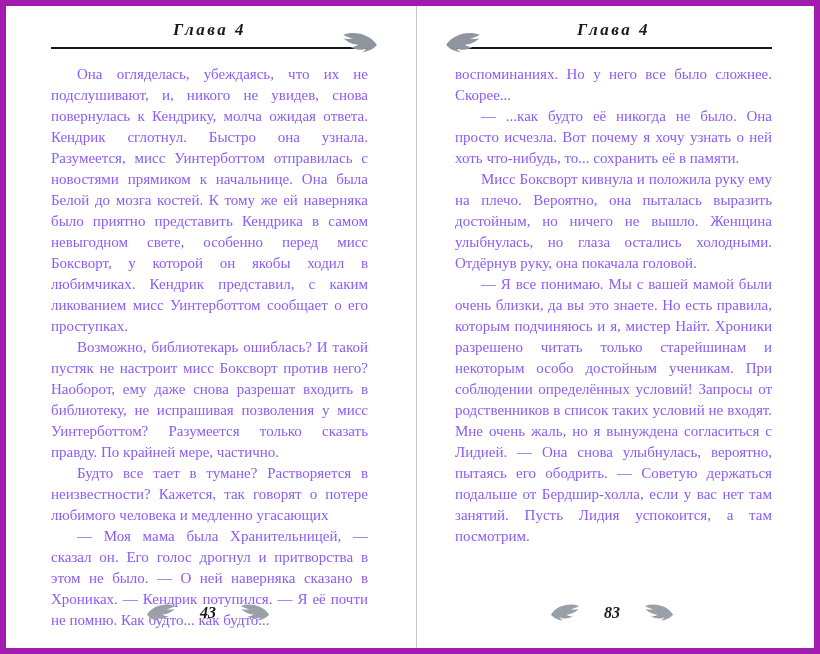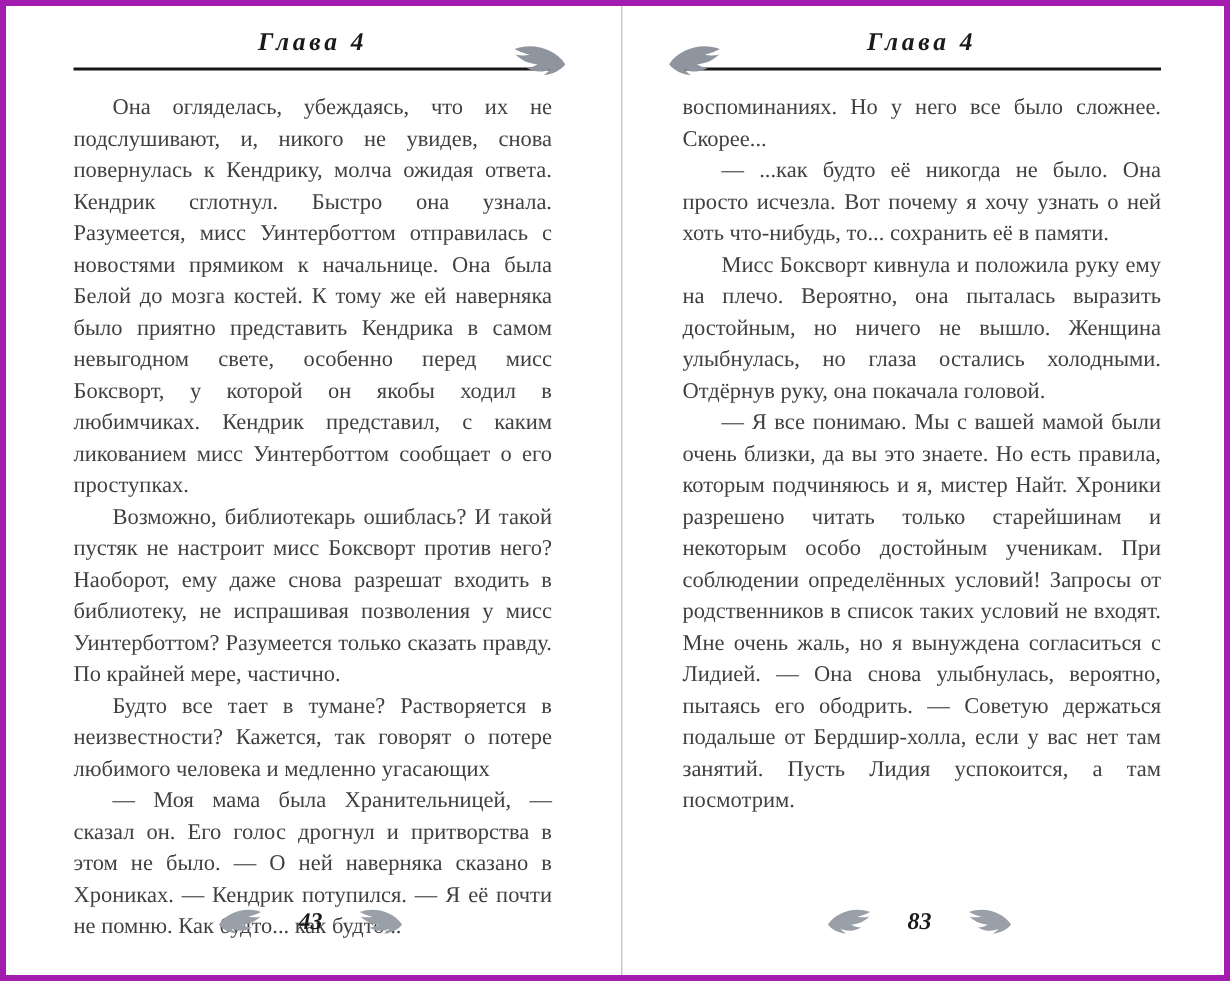--- a/index.html
+++ b/index.html
@@ -7,21 +7,21 @@
   body {
     width: 820px; height: 654px;
     background: #f2f2f2;
     font-family: "Liberation Serif", "DejaVu Serif", serif;
     overflow: hidden;
   }
   .spread {
     position: relative;
     width: 820px; height: 654px;
     background: #ffffff;
-    border: 4px solid #a21caf;
+    border: 6px solid #a21caf;
     display: flex;
   }
   .divider {
     position: absolute;
     left: 410px; top: 0; bottom: 0;
     width: 1px;
     background: #c9c9c9;
   }
   .page {
     position: relative;
@@ -46,21 +46,21 @@
     bottom: -7px;
     width: 36px; height: 23px;
     color: #8f959e;
   }
   .page.left .header-wing { right: -10px; transform: scaleX(-1); }
   .page.right .header-wing { left: -10px; }
   .page-body {
     margin-top: 15px;
     font-size: 15px;
     line-height: 21px;
-    color: #404040;
+    color: #8b5cf6;
     text-align: justify;
   }
   .page-body p { margin: 0; text-indent: 26px; }
   .page-body p.continuation { text-indent: 0; }
   .page-footer {
     position: absolute;
     bottom: 26px; left: 0; right: 0;
     display: flex;
     justify-content: center;
     align-items: flex-end;

